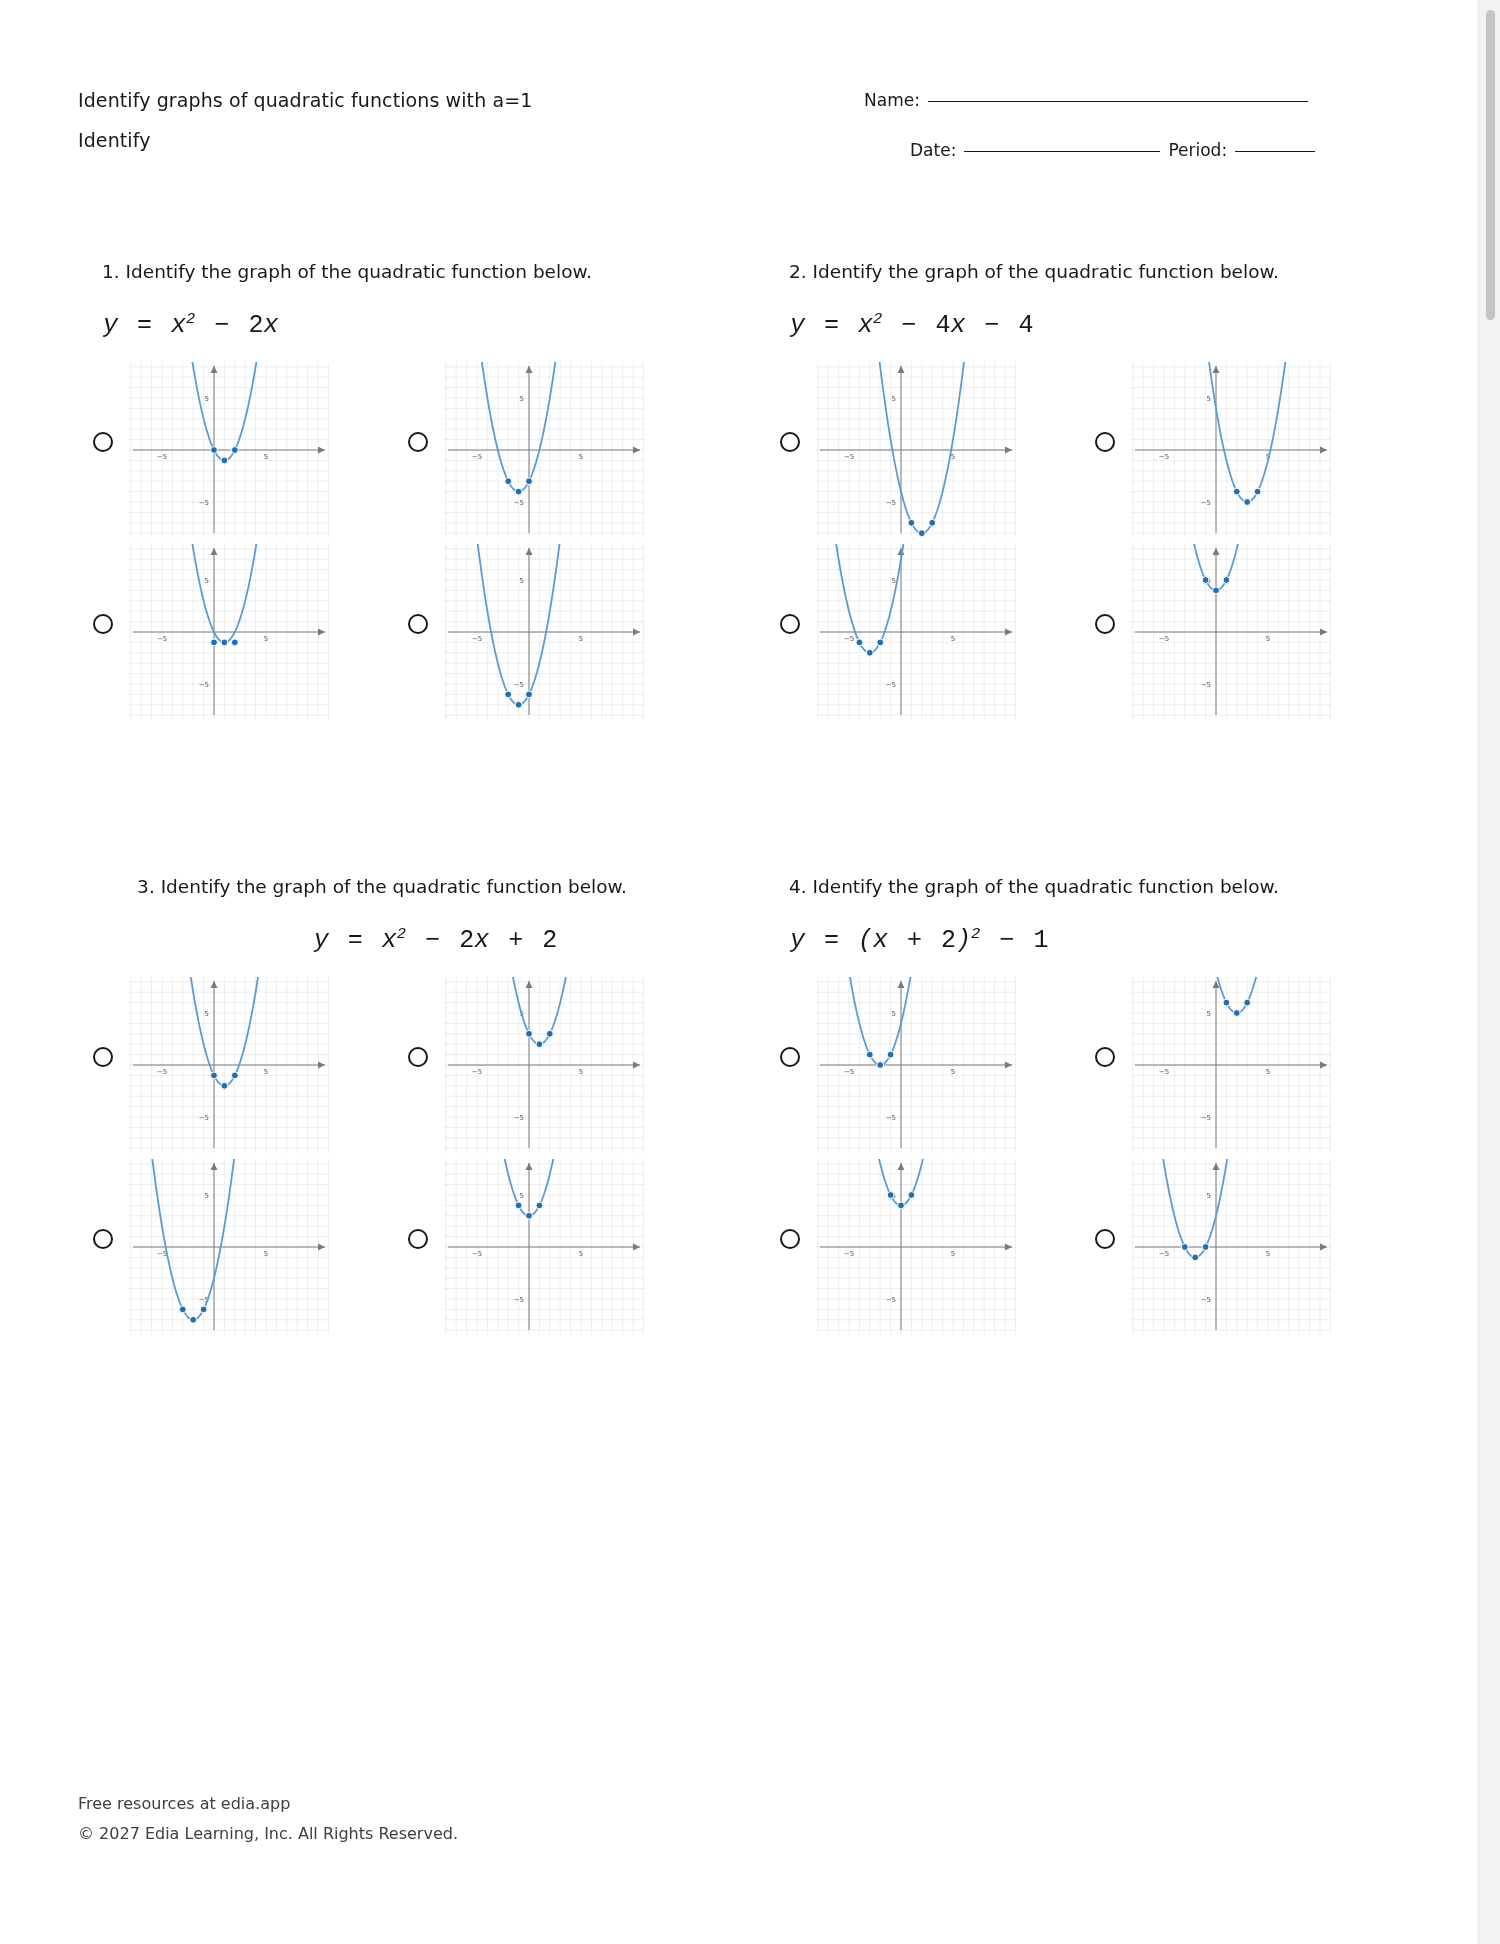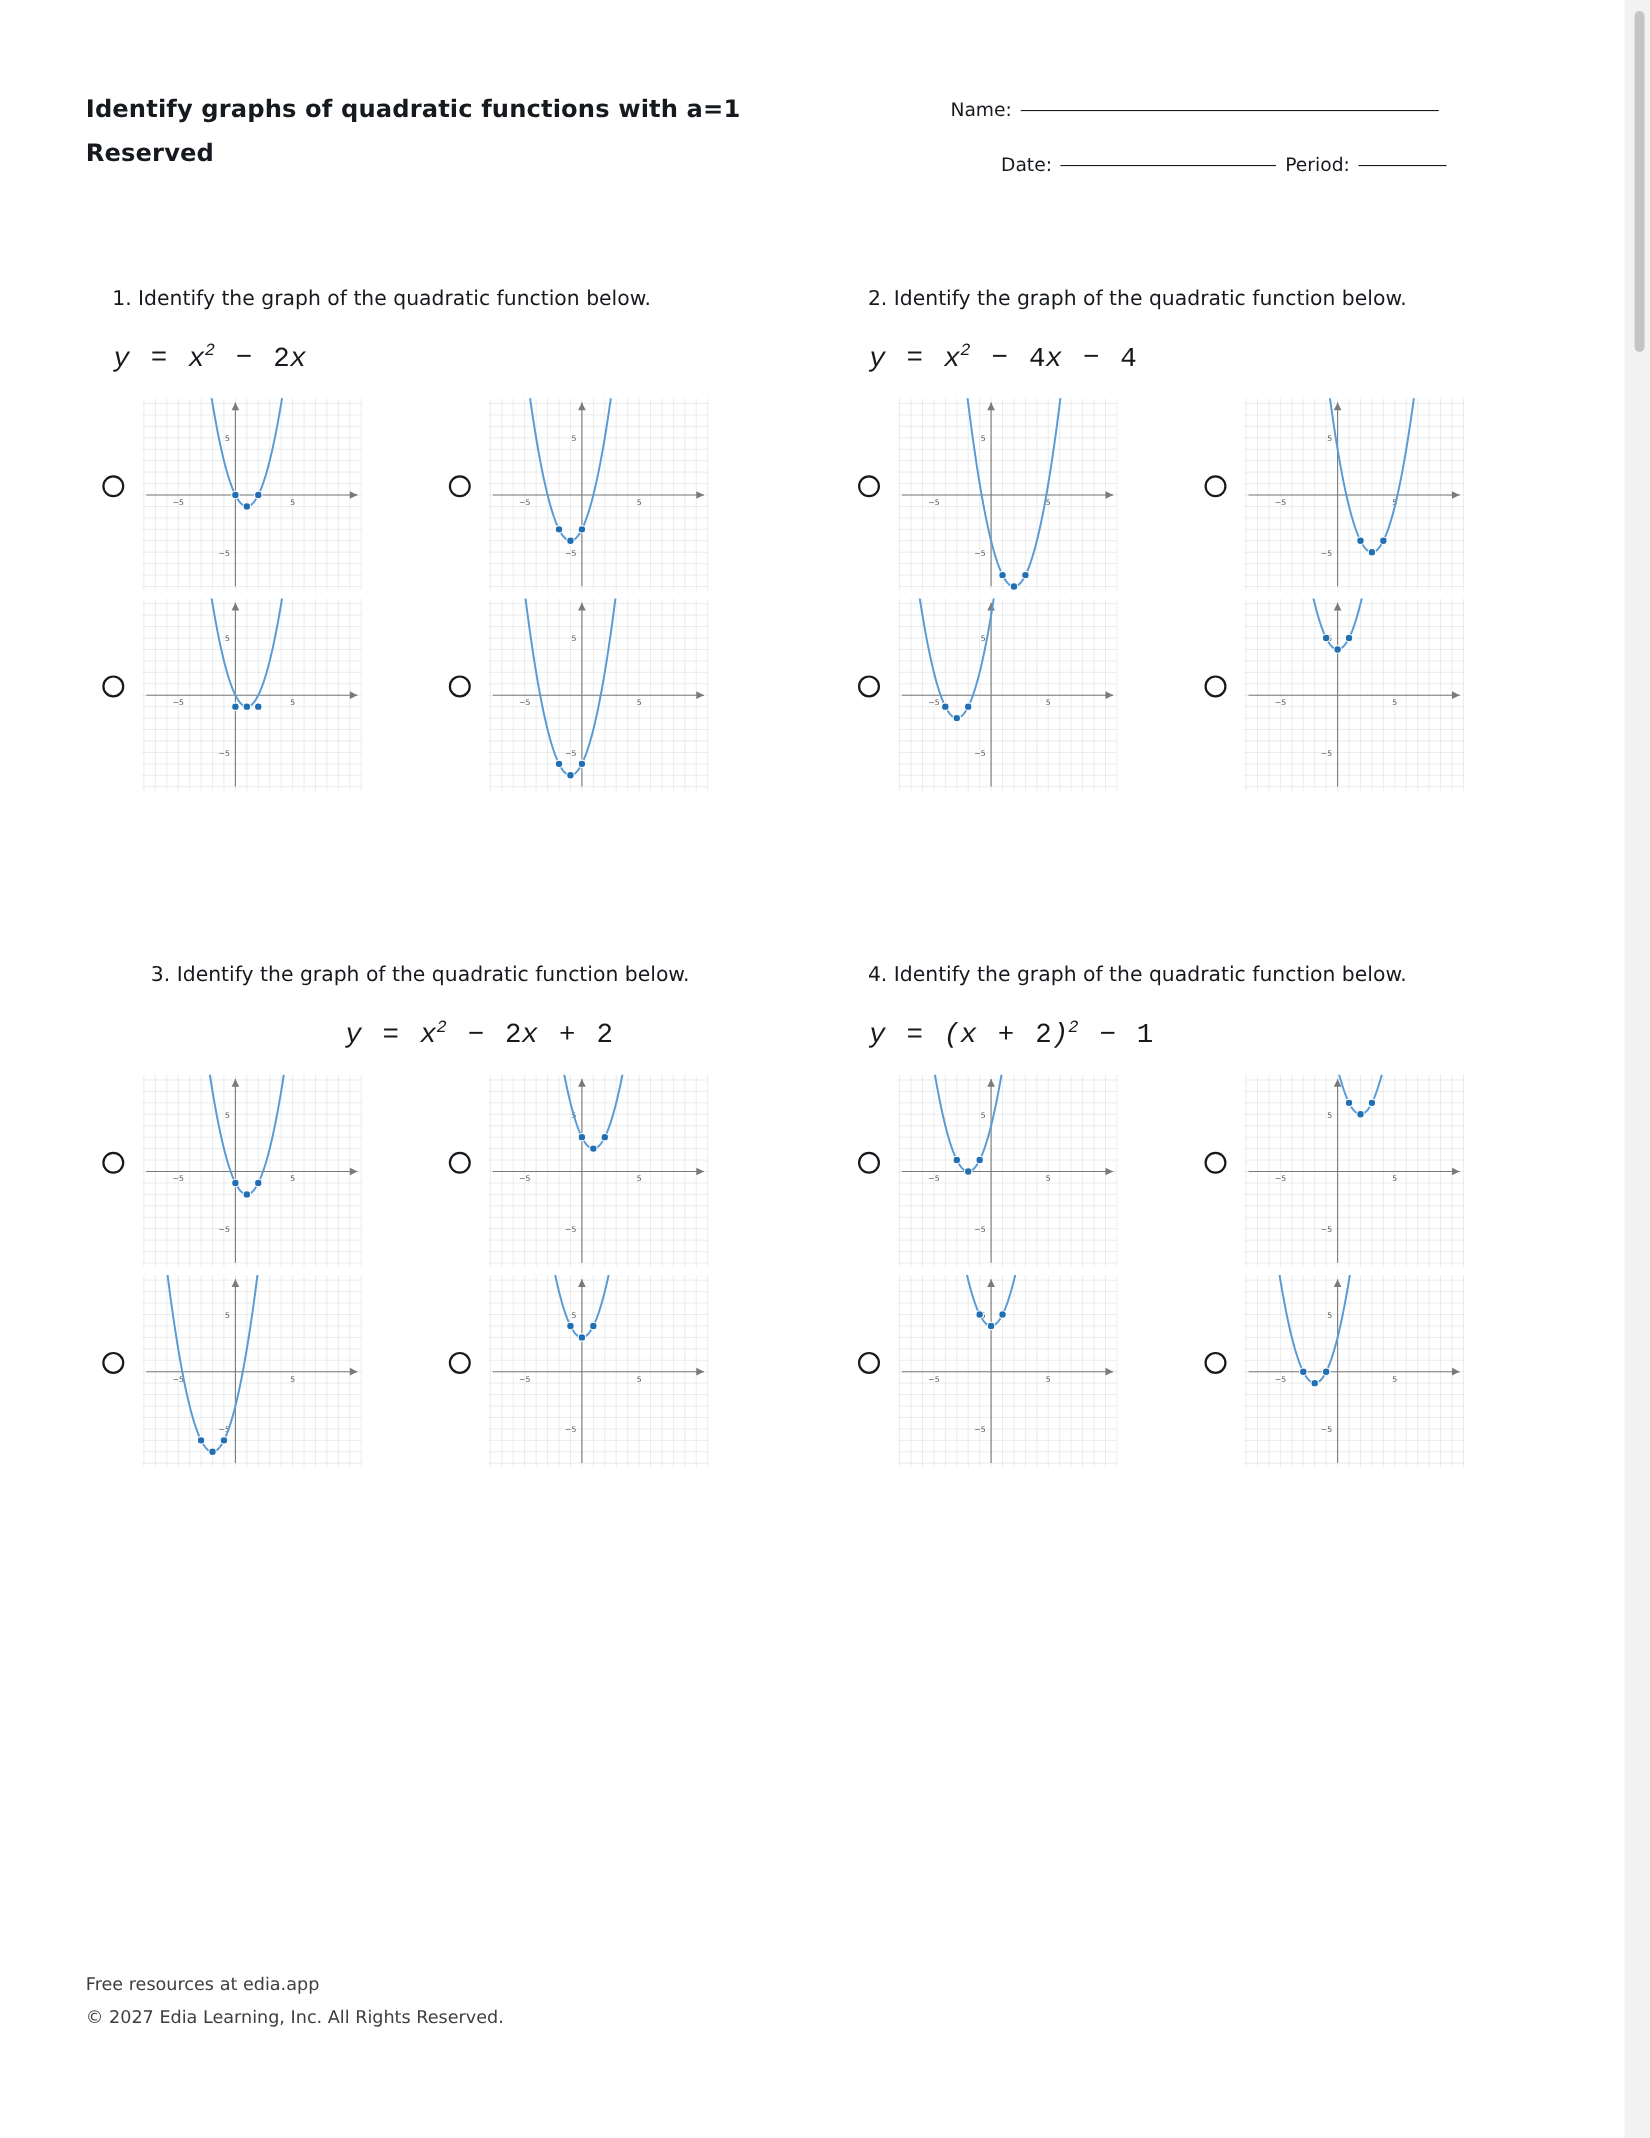--- a/index.html
+++ b/index.html
@@ -42,22 +42,22 @@
 
   
   .header {
     position: absolute;
     left: 0; top: 0; width: 1477px; height: 175px;
   }
   .doc-title {
     position: absolute;
     left: 78px; top: 80px;
     width: 640px;
-    font-size: 22px;
-    font-weight: bold;
+    font-size: 19px;
+    font-weight: normal;
     color: #16191d;
     line-height: 40px;
     letter-spacing: 0.1px;
   }
   .name-row, .date-row {
     position: absolute;
     font-size: 17px;
     color: #16191d;
   }
   .name-row { left: 864px; top: 90px; }
@@ -157,21 +157,21 @@
   }
 </style>
 </head>
 <body>
 
 <div class="page">
 
   <div class="header">
     <div class="doc-title">
       <span>Identify graphs of quadratic functions with a=1</span><br>
-      <span>Reserved</span>
+      <span>Identify</span>
     </div>
     <div class="name-row">
       <span class="lbl">Name:</span><span class="rule name"></span>
     </div>
     <div class="date-row">
       <span class="lbl">Date:</span><span class="rule date"></span><span class="lbl">Period:</span><span class="rule period"></span>
     </div>
   </div>
 
   <div class="problems">

